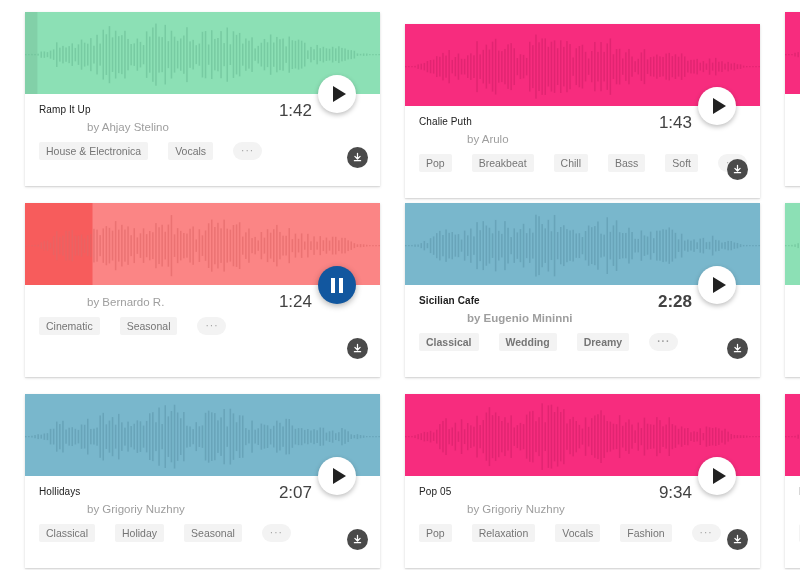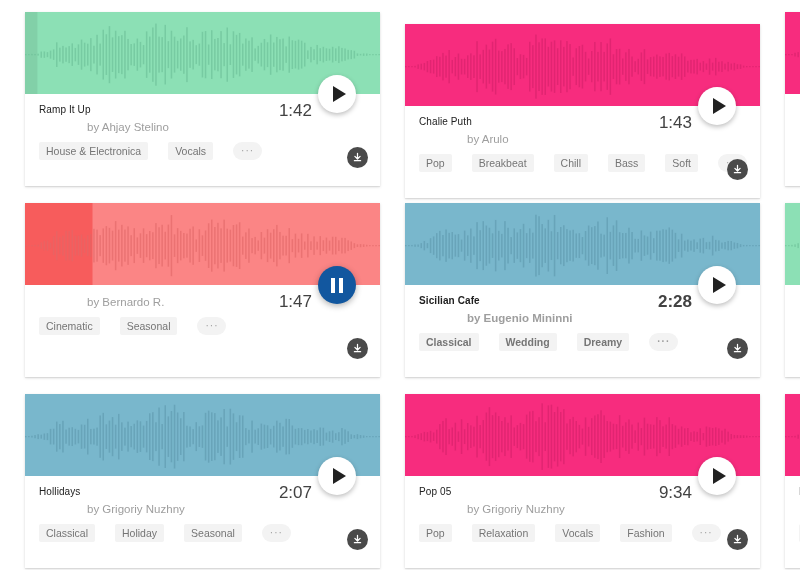--- a/index.html
+++ b/index.html
@@ -683,21 +683,21 @@
         </svg>
       </div>
       <div class="play-btn playing" style="left: 293px; top: 63px;">
         <span class="pause-bars">
           <i></i>
           <i></i>
         </span>
       </div>
       <div class="meta">
         <div class="artist">by Bernardo R.</div>
-        <div class="duration">1:47</div>
+        <div class="duration">1:24</div>
         <div class="tags">
           <span class="tag">Cinematic</span>
           <span class="tag">Seasonal</span>
           <span class="tag more">···</span>
         </div>
         <div class="dl-btn">
           <svg width="11" height="11" viewBox="0 0 11 11">
             <path d="M5.5 1.4 L5.5 6.4 M5.5 7.0 L2.9 4.4 M5.5 7.0 L8.1 4.4 M2.4 8.7 L8.6 8.7" stroke="#ffffff" stroke-width="1.25" fill="none" stroke-linecap="round" stroke-linejoin="round"></path>
           </svg>
         </div>

